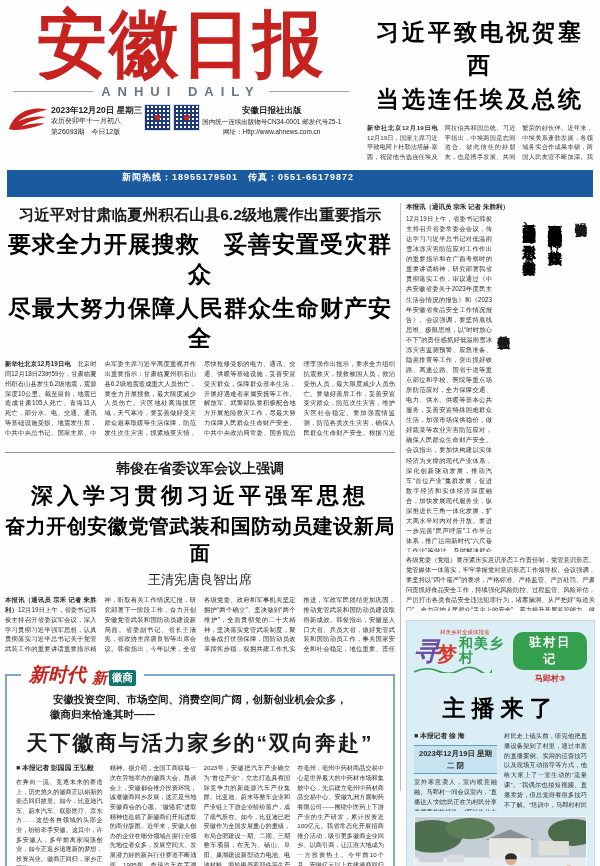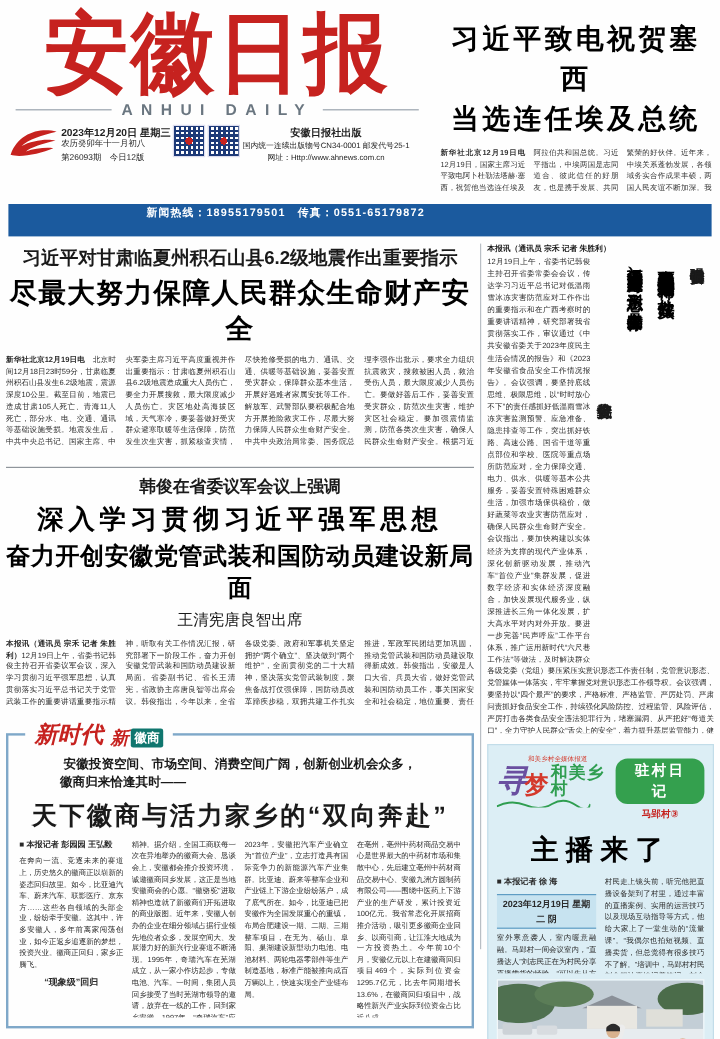--- a/index.html
+++ b/index.html
@@ -142,20 +142,21 @@
   </header>
 
   <div class="hotline-bar">新闻热线：18955179501　传真：0551-65179872</div>
 
   <div class="content">
 
     <div class="col-left">
 
       <section class="s1">
         <div class="kicker">习近平对甘肃临夏州积石山县6.2级地震作出重要指示</div>
+        <div class="hdl">要求全力开展搜救　妥善安置受灾群众</div>
         <div class="hdl">尽最大努力保障人民群众生命财产安全</div>
         <div class="cols">
           <b class="lead">新华社北京12月19日电　</b><span>北京时间12月18日23时59分，甘肃临夏州积石山县发生6.2级地震，震源深度10公里。截至目前，地震已造成甘肃105人死亡、青海11人死亡，部分水、电、交通、通讯等基础设施受损。地震发生后，中共中央总书记、国家主席、中央军委主席习近平高度重视并作出重要指示：甘肃临夏州积石山县6.2级地震造成重大人员伤亡，要全力开展搜救，最大限度减少人员伤亡。灾区地处高海拔区域，天气寒冷，要妥善做好受灾群众避寒取暖等生活保障，防范发生次生灾害，抓紧核查灾情，尽快抢修受损的电力、通讯、交通、供暖等基础设施，妥善安置受灾群众，保障群众基本生活，开展好遇难者家属安抚等工作。解放军、武警部队要积极配合地方开展抢险救灾工作，尽最大努力保障人民群众生命财产安全。中共中央政治局常委、国务院总理李强作出批示，要求全力组织抗震救灾，搜救被困人员，救治受伤人员，最大限度减少人员伤亡。要做好善后工作，妥善安置受灾群众，防范次生灾害，维护灾区社会稳定。要加强震情监测，防范各类次生灾害，确保人民群众生命财产安全。根据习近平指示和李强要求，国务院已派出工作组赶赴灾区指导抢险救灾等工作。甘肃、青海已组织力量开展抢险救援，并紧急调拨帐篷、折叠床、棉被等救灾物资送往灾区，全力做好受灾群众救助，目前抗震救灾各项工作正在紧张有序进行。</span>
         </div>
       </section>
 
       <div class="hdiv"></div>
 
       <section class="s2">
         <div class="kicker">韩俊在省委议军会议上强调</div>

